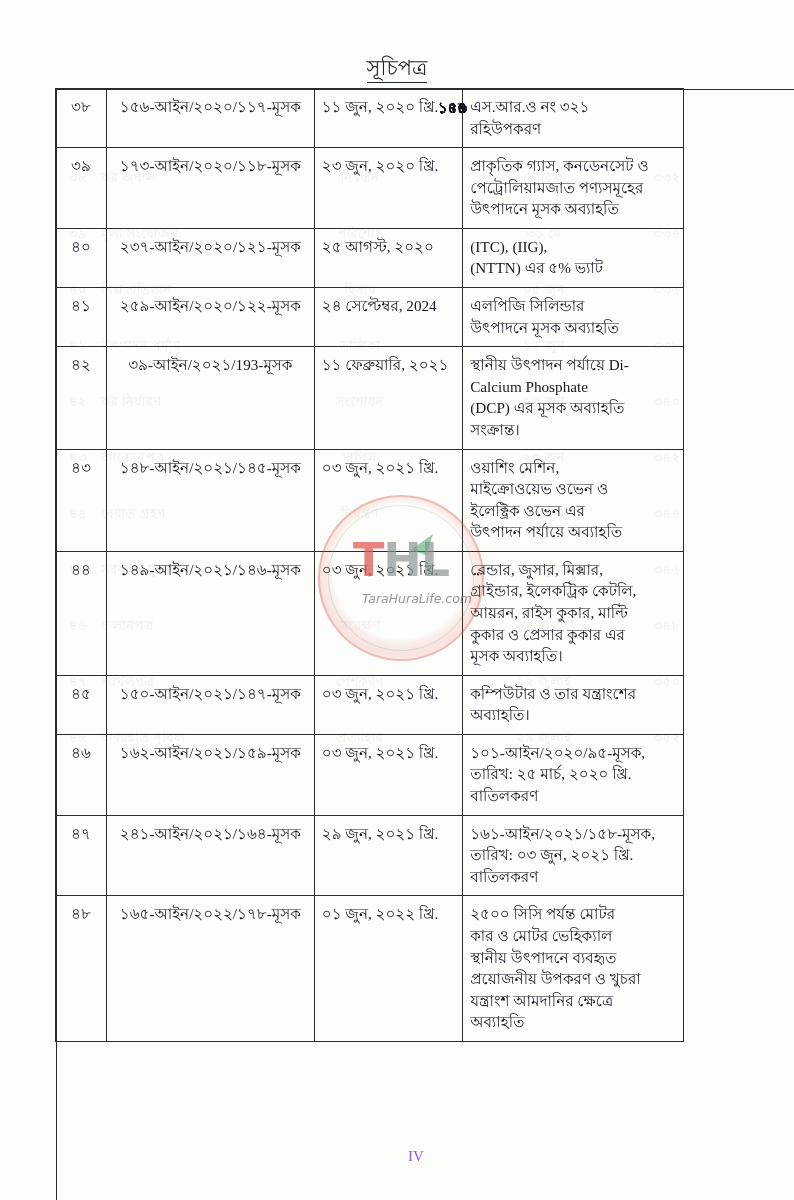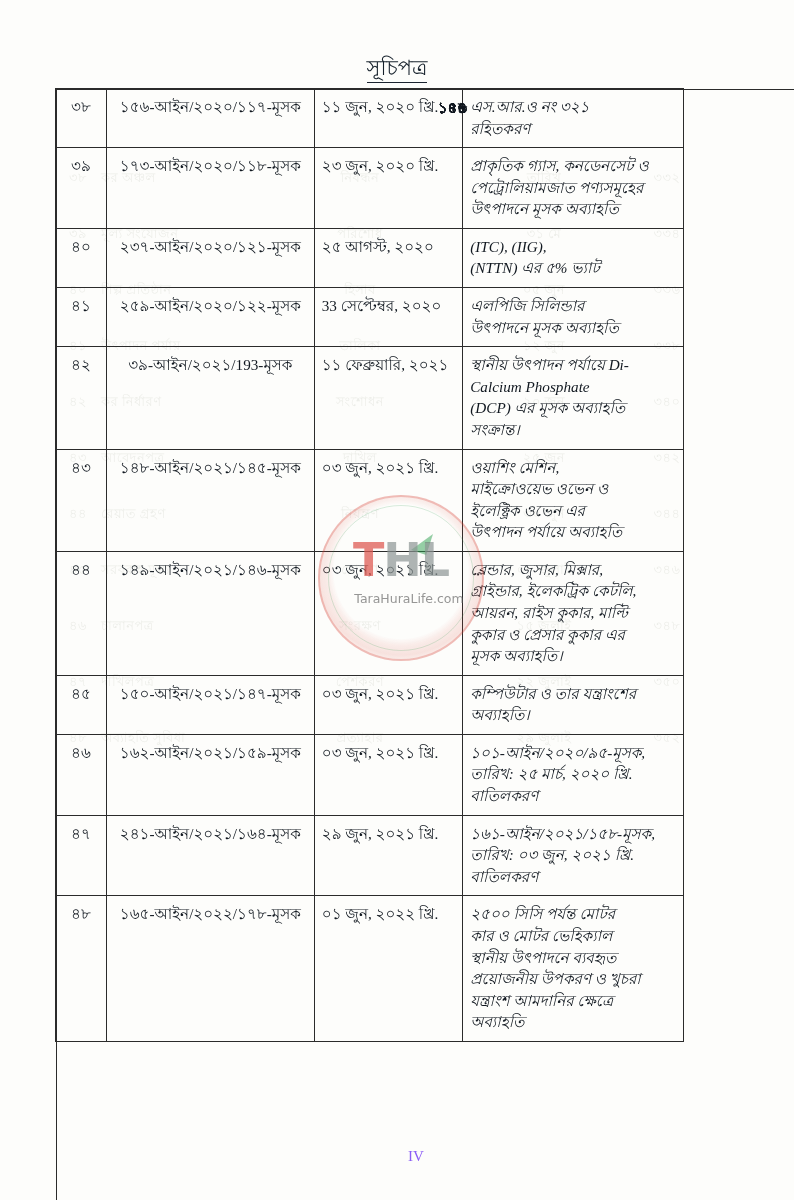--- a/index.html
+++ b/index.html
@@ -96,21 +96,20 @@
   td.memo {
     text-align: center;
   }
   td.date {
     text-align: left;
   }
   td.subj {
     text-align: justify;
     text-justify: inter-word;
     hyphens: none;
-    font-style: italic;
   }
   td.page {
     text-align: center;
     vertical-align: middle;
   }
   .subj-line {
     display: block;
   }
 
   
@@ -150,27 +149,28 @@
     font-weight: bold;
     font-size: 46px;
     letter-spacing: -1px;
     color: rgba(216,58,48,0.62);
     text-shadow: 0 1px 0 rgba(255,255,255,0.3);
     margin-top: 8px;
   }
   .wm-text .l2 { color: rgba(110,120,118,0.55); }
   .wm-sub {
     position: absolute;
-    left: 8px;
+    left: 16px;
     top: 96px;
     width: 166px;
     text-align: center;
     font-family: "DejaVu Sans", sans-serif;
     font-size: 12.5px;
     color: rgba(105,105,105,0.7);
+    font-style: italic;
   }
   .wm-leaf {
     position: absolute;
     left: 96px;
     top: 36px;
     width: 0; height: 0;
     border-left: 16px solid transparent;
     border-bottom: 22px solid rgba(46,160,80,0.5);
     transform: rotate(18deg);
   }
@@ -284,21 +284,21 @@
       <col class="c-subj">
       <col class="c-page">
     </colgroup>
     <tbody id="toc-body">
         <tr>
           <td class="sl">৩৮</td>
           <td class="memo">১৫৬-আইন/২০২০/১১৭-মূসক</td>
           <td class="date">১১ জুন, ২০২০ খ্রি.</td>
           <td class="subj">
             <span class="subj-line">এস.আর.ও নং ৩২১</span>
-            <span class="subj-line">রহিতকরণ</span>
+            <span class="subj-line">রহিউপকরণ</span>
           </td>
           <td class="page">১৪৪</td>
         </tr>
         <tr>
           <td class="sl">৩৯</td>
           <td class="memo">১৭৩-আইন/২০২০/১১৮-মূসক</td>
           <td class="date">২৩ জুন, ২০২০ খ্রি.</td>
           <td class="subj">
             <span class="subj-line">প্রাকৃতিক গ্যাস, কনডেনসেট ও</span>
             <span class="subj-line">পেট্রোলিয়ামজাত পণ্যসমূহের</span>
@@ -312,21 +312,21 @@
           <td class="date">২৫ আগস্ট, ২০২০</td>
           <td class="subj">
             <span class="subj-line">(ITC), (IIG),</span>
             <span class="subj-line">(NTTN) এর ৫% ভ্যাট</span>
           </td>
           <td class="page">১৪৫</td>
         </tr>
         <tr>
           <td class="sl">৪১</td>
           <td class="memo">২৫৯-আইন/২০২০/১২২-মূসক</td>
-          <td class="date">33 সেপ্টেম্বর, ২০২০</td>
+          <td class="date">২৪ সেপ্টেম্বর, 2024</td>
           <td class="subj">
             <span class="subj-line">এলপিজি সিলিন্ডার</span>
             <span class="subj-line">উৎপাদনে মূসক অব্যাহতি</span>
           </td>
           <td class="page">১৪৬</td>
         </tr>
         <tr>
           <td class="sl">৪২</td>
           <td class="memo">৩৯-আইন/২০২১/193-মূসক</td>
           <td class="date">১১ ফেব্রুয়ারি, ২০২১</td>

